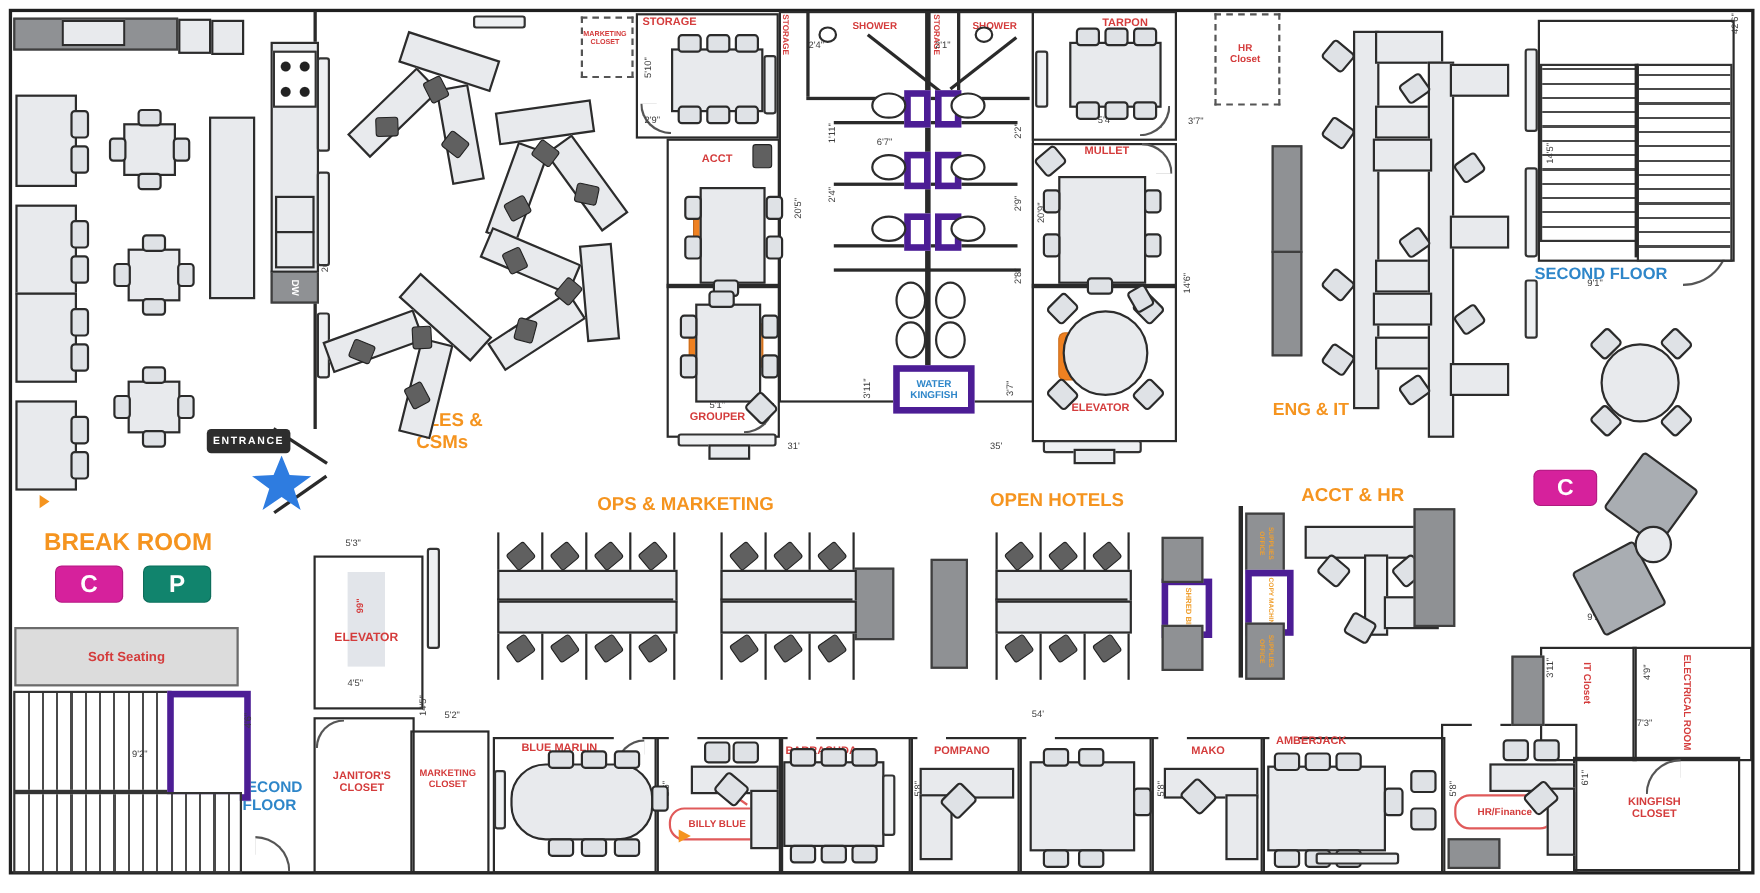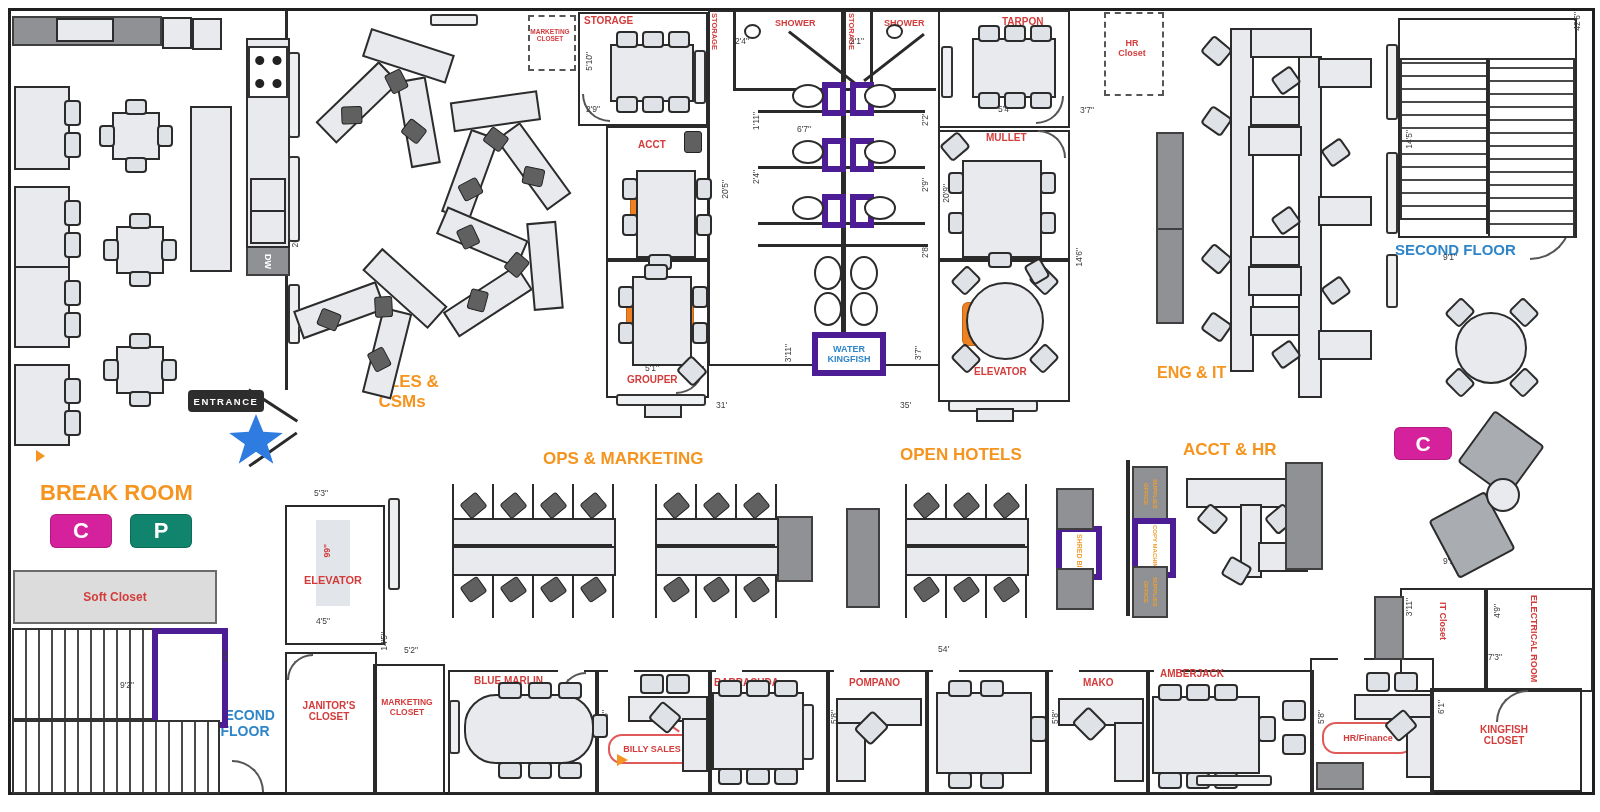--- a/index.html
+++ b/index.html
@@ -172,26 +172,26 @@
   <div class="abs badge bt" style="left:720px;top:702px;width:74px;height:48px;font-size:26px">T</div>
   <div class="abs badge bt" style="left:946px;top:702px;width:78px;height:50px;font-size:26px">T</div>
   <div class="abs badge bc" style="left:50px;top:514px;width:62px;height:34px;font-size:22px">C</div>
   <div class="abs badge bp" style="left:130px;top:514px;width:62px;height:34px;font-size:22px">P</div>
   <div class="abs badge bc" style="left:1394px;top:427px;width:58px;height:33px;font-size:21px">C</div>
 
   <div class="abs entr" style="left:188px;top:390px;width:76px;height:22px;font-size:9.5px">ENTRANCE</div>
   <div class="abs star" style="left:228px;top:414px;width:56px;height:54px"></div>
   <div class="abs tri-r" style="left:36px;top:450px;border-left-width:9px"></div>
   <div class="abs sofa ctr" style="left:13px;top:570px;width:200px;height:50px">
-    <div class="rlabel" style="font-size:12px">Soft Closet</div>
+    <div class="rlabel" style="font-size:12px">Soft Seating</div>
   </div>
   <div class="abs dkc ctr" style="left:246px;top:246px;width:40px;height:26px">
     <div class="vd" style="color:#fff;font-weight:bold;font-size:9px">DW</div>
   </div>
-  <div class="abs callout" style="left:608px;top:734px;width:84px;height:26px;font-size:9px">BILLY SALES</div>
+  <div class="abs callout" style="left:608px;top:734px;width:84px;height:26px;font-size:9px">BILLY BLUE</div>
   <div class="abs tri-r" style="left:617px;top:754px"></div>
   <div class="abs rline" style="left:652px;top:722px;width:30px;height:2px;transform:rotate(35deg)"></div>
   <div class="abs callout" style="left:1322px;top:722px;width:88px;height:28px;font-size:9px">HR/Finance</div>
   <div class="abs rline" style="left:1396px;top:716px;width:26px;height:2px;transform:rotate(-35deg)"></div>
 
   <div class="abs box ctr" style="left:1056px;top:526px;width:34px;height:42px">
     <div class="olabel vd" style="font-size:7px;line-height:10px">SHRED BIN</div>
   </div>
   <div class="abs dkc ctr" style="left:1132px;top:466px;width:32px;height:52px">
     <div class="olabel vd" style="font-size:6px;line-height:9px">OFFICE SUPPLIES</div>

